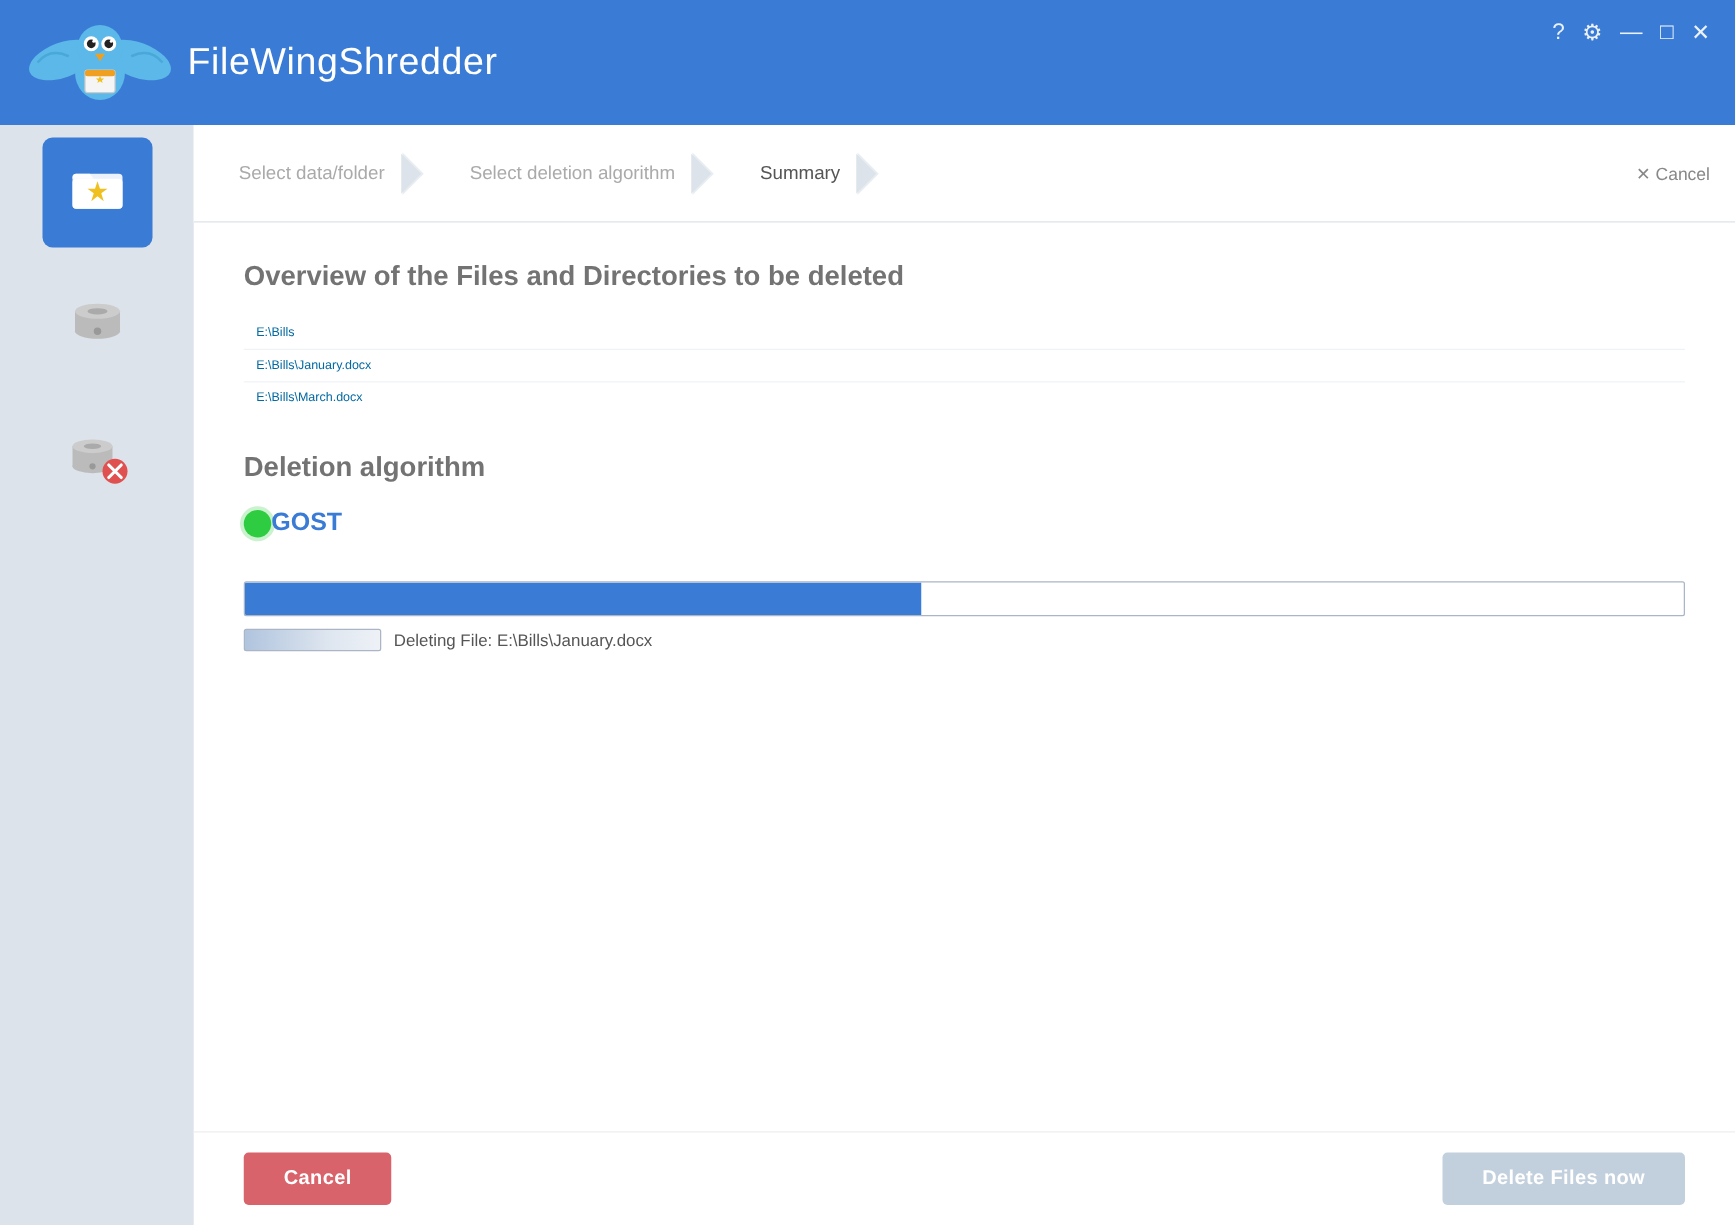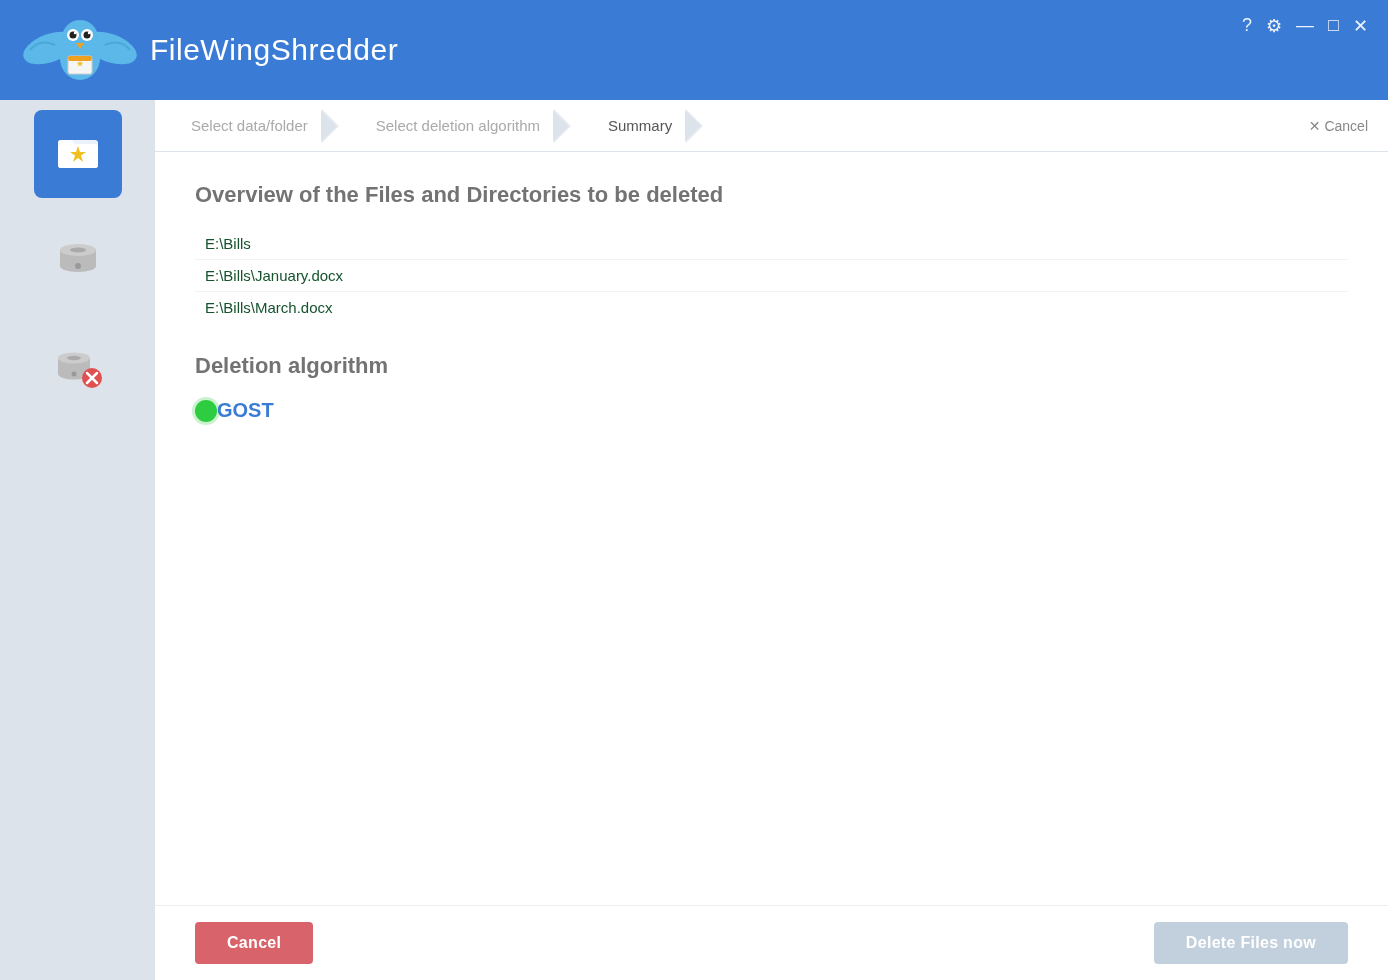--- a/index.html
+++ b/index.html
@@ -101,21 +101,21 @@
       display: flex;
       flex-direction: column;
     }
 
     
     .wizard-nav {
       background: white;
       border-bottom: 1px solid #dde3ea;
       display: flex;
       align-items: stretch;
-      height: 52px;
+      height: 78px;
       padding: 0 20px;
       position: relative;
     }
     .wizard-step {
       display: flex;
       align-items: center;
       padding: 0 28px 0 16px;
       font-size: 15px;
       color: #aaa;
       position: relative;
@@ -173,22 +173,22 @@
       font-size: 22px;
       font-weight: bold;
       margin-bottom: 20px;
     }
 
     .file-list {
       list-style: none;
       margin-bottom: 30px;
     }
     .file-list li {
-      font-size: 15px;
-      color: #14532d;
+      font-size: 10px;
+      color: #0369a1;
       padding: 7px 10px;
       border-bottom: 1px solid #f0f3f6;
     }
     .file-list li:last-child {
       border-bottom: none;
     }
 
     .algo-section {
       margin-bottom: 35px;
     }
@@ -388,20 +388,29 @@
       </ul>
 
       <div class="algo-section">
         <div class="section-title">Deletion algorithm</div>
         <div class="algo-name-row">
           <div class="green-dot"></div>
           <span class="algo-label">GOST</span>
         </div>
       </div>
 
+      <div class="progress-area">
+        <div class="progress-bar-outer">
+          <div class="progress-bar-inner" style="width:47%"></div>
+        </div>
+        <div class="progress-sub-row">
+          <div class="progress-sub-bar"></div>
+          <span>Deleting File: E:\Bills\January.docx</span>
+        </div>
+      </div>
 
     </div>
 
     <div class="content-footer">
       <button class="btn btn-cancel">Cancel</button>
       <button class="btn btn-delete">Delete Files now</button>
     </div>
 
   </div>
 </div>

